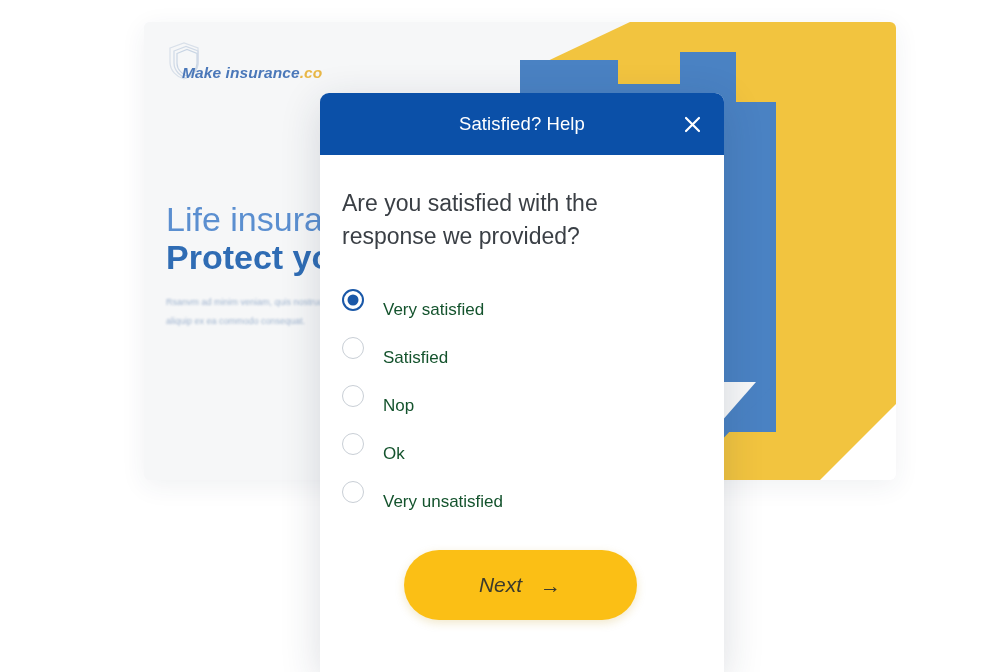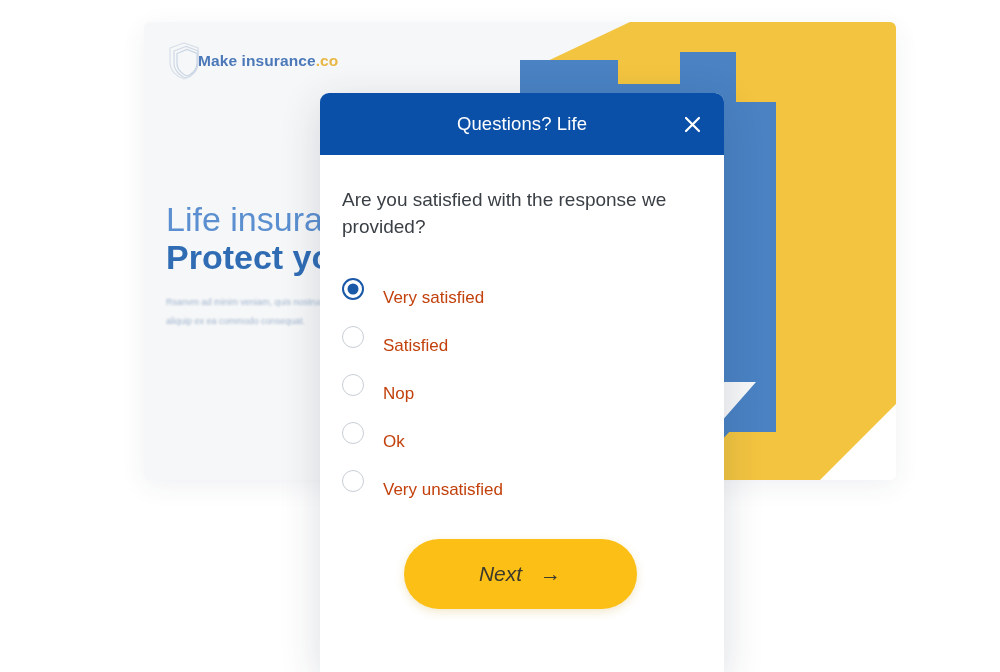--- a/index.html
+++ b/index.html
@@ -38,24 +38,25 @@
     width: 52%;
     height: 100%;
     background: #f6f7f8;
   }
 
   .bg-logo {
     position: absolute;
     left: 20px;
     top: 18px;
     display: flex;
-    align-items: center;
-    gap: 20px;
+    align-items: flex-end;
+    gap: 4px;
     filter: blur(0.55px);
     opacity: .93;
+    font-style: italic;
   }
   .bg-logo .shield { width: 40px; height: 42px; display:block; }
   .bg-logo .brand {
     font-size: 15.5px;
     font-weight: bold;
     color: #3f6fb5;
     letter-spacing: .1px;
     white-space: nowrap;
     margin-left: -26px;
   }
@@ -143,21 +144,21 @@
     background: none;
     border: none;
   }
   .close-btn svg { width: 17px; height: 17px; display:block; }
 
   .modal-body {
     padding: 32px 26px 0 22px;
   }
 
   .question {
-    font-size: 19px;
+    font-size: 23px;
     line-height: 1.42;
     color: #3a3f45;
     font-weight: normal;
     max-width: 370px;
   }
 
   .options {
     margin-top: 24px;
   }
   .option {
@@ -182,21 +183,21 @@
     content: "";
     position: absolute;
     left: 50%; top: 50%;
     transform: translate(-50%,-50%);
     width: 11px; height: 11px;
     border-radius: 50%;
     background: #1a58a8;
   }
   .option-label {
     font-size: 17px;
-    color: #c2410c;
+    color: #14532d;
     margin-top: 19px;
   }
 
   .next-wrap {
     margin-top: 34px;
     display: flex;
     justify-content: center;
   }
   .next-btn {
     width: 233px;
@@ -290,21 +291,21 @@
           <path d="M142 424 l30 2 l4 14 q-18 6 -34 0 Z" fill="#6ba3dc"></path>
         </g>
       </svg>
     </div>
 
   </div>
 
   <div class="modal">
 
     <div class="modal-header">
-      <div class="modal-title">Questions? Life</div>
+      <div class="modal-title">Satisfied? Help</div>
       <button class="close-btn">
         <svg viewBox="0 0 17 17">
           <path d="M2 2 L15 15 M15 2 L2 15" stroke="#ffffff" stroke-width="2.2" stroke-linecap="round"></path>
         </svg>
       </button>
     </div>
 
     <div class="modal-body">
 
       <div class="question">Are you satisfied with the response we provided?</div>

